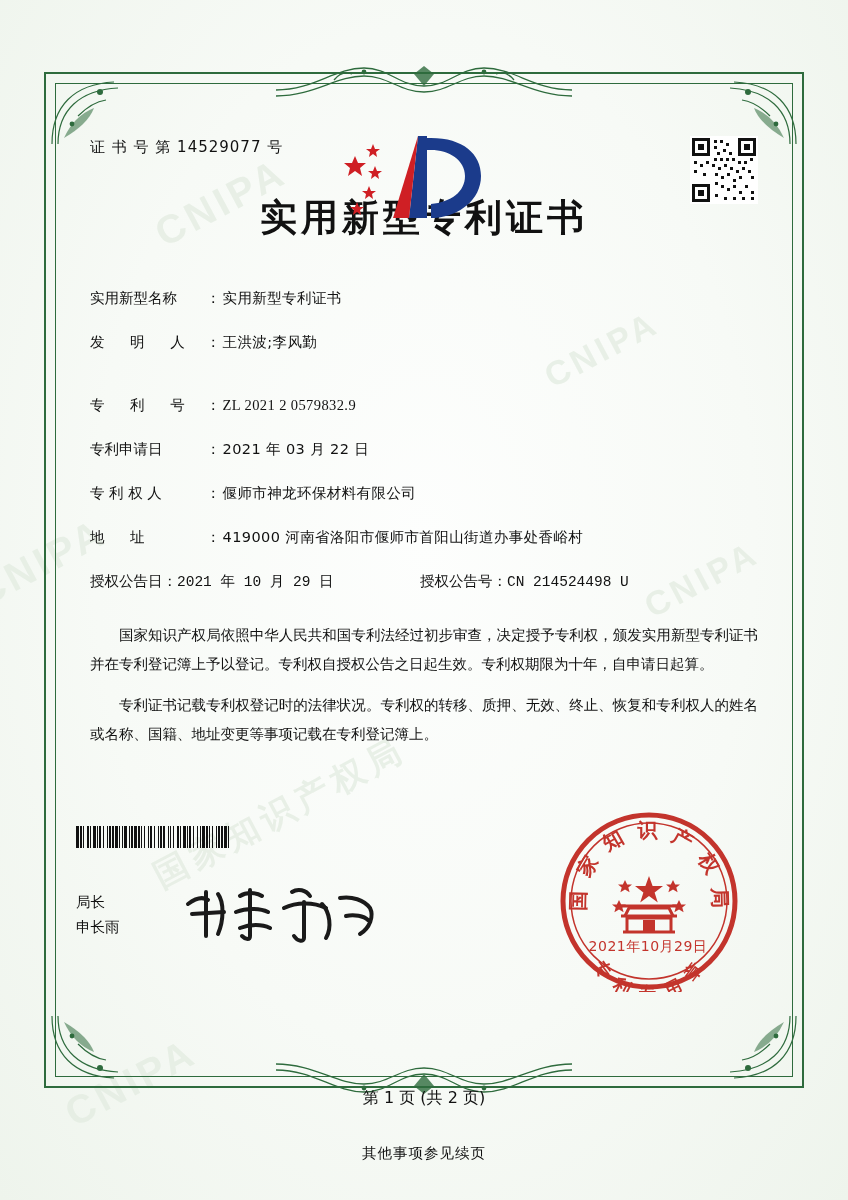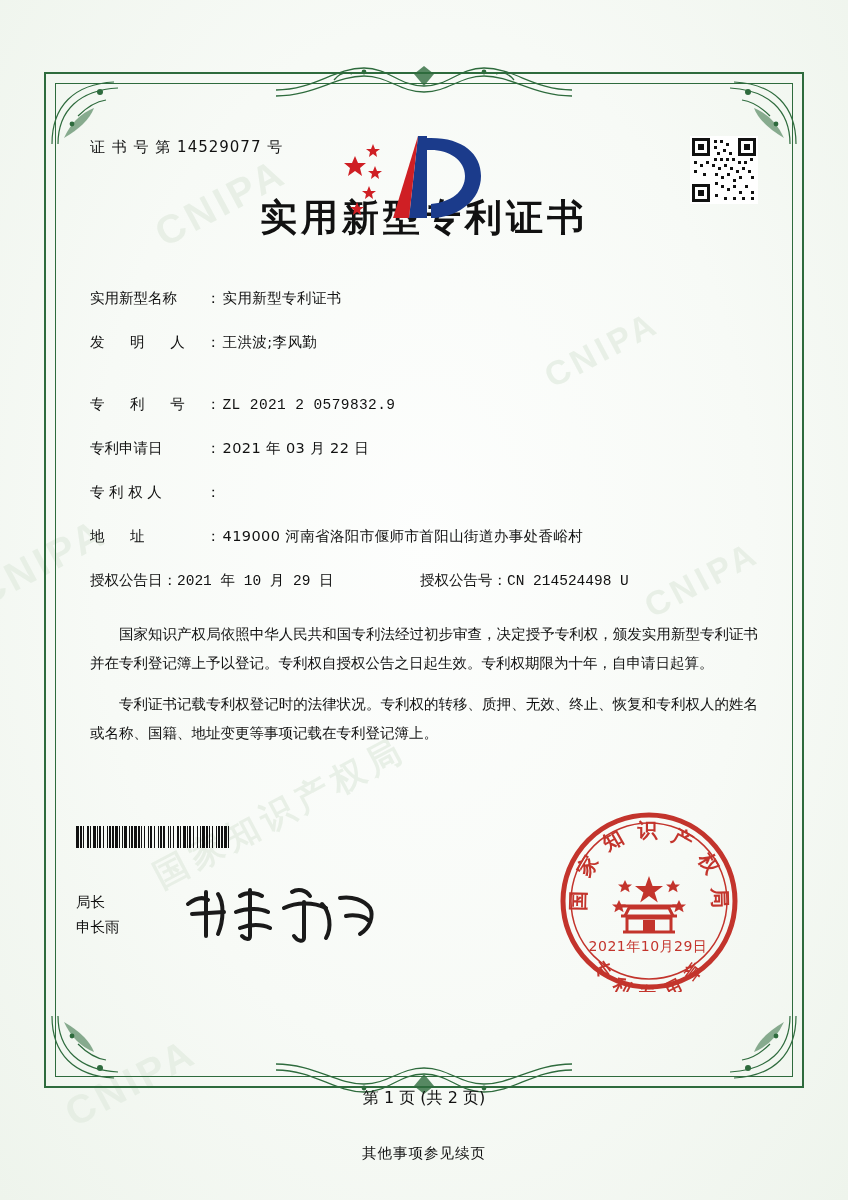--- a/index.html
+++ b/index.html
@@ -139,21 +139,21 @@
   }
   .f-label {
     width: 116px;
     flex: 0 0 116px;
     letter-spacing: 0px;
     white-space: nowrap;
   }
   .f-label.sp1 { letter-spacing: 10.5px; }
   .f-colon { margin-right: 2px; }
   .f-value { flex: 1 1 auto; letter-spacing: .4px; }
-  .f-value.mono { font-family: Liberation Mono, monospace; margin-top: 20px; }
+  .f-value.mono { font-family: Liberation Serif, serif; margin-top: 20px; }
 
   .row-two {
     display: flex;
     margin-bottom: 8px;
     font-family: Liberation Mono, monospace;
     font-size: 14.5px;
     color: #111;
   }
   .row-two .seg1 { width: 330px; flex: 0 0 330px; }
   .row-two .seg2 { flex: 1 1 auto; }
@@ -441,20 +441,21 @@
 
       <div class="field-row">
         <span class="f-label">专利申请日</span>
         <span class="f-colon">：</span>
         <span class="f-value">2021 年 03 月 22 日</span>
       </div>
 
       <div class="field-row">
         <span class="f-label">专 利 权 人</span>
         <span class="f-colon">：</span>
+        <span class="f-value">偃师市神龙环保材料有限公司</span>
       </div>
 
       <div class="field-row">
         <span class="f-label sp1">地 址</span>
         <span class="f-colon">：</span>
         <span class="f-value">419000 河南省洛阳市偃师市首阳山街道办事处香峪村</span>
       </div>
 
       <div class="row-two">
         <div class="seg1">

